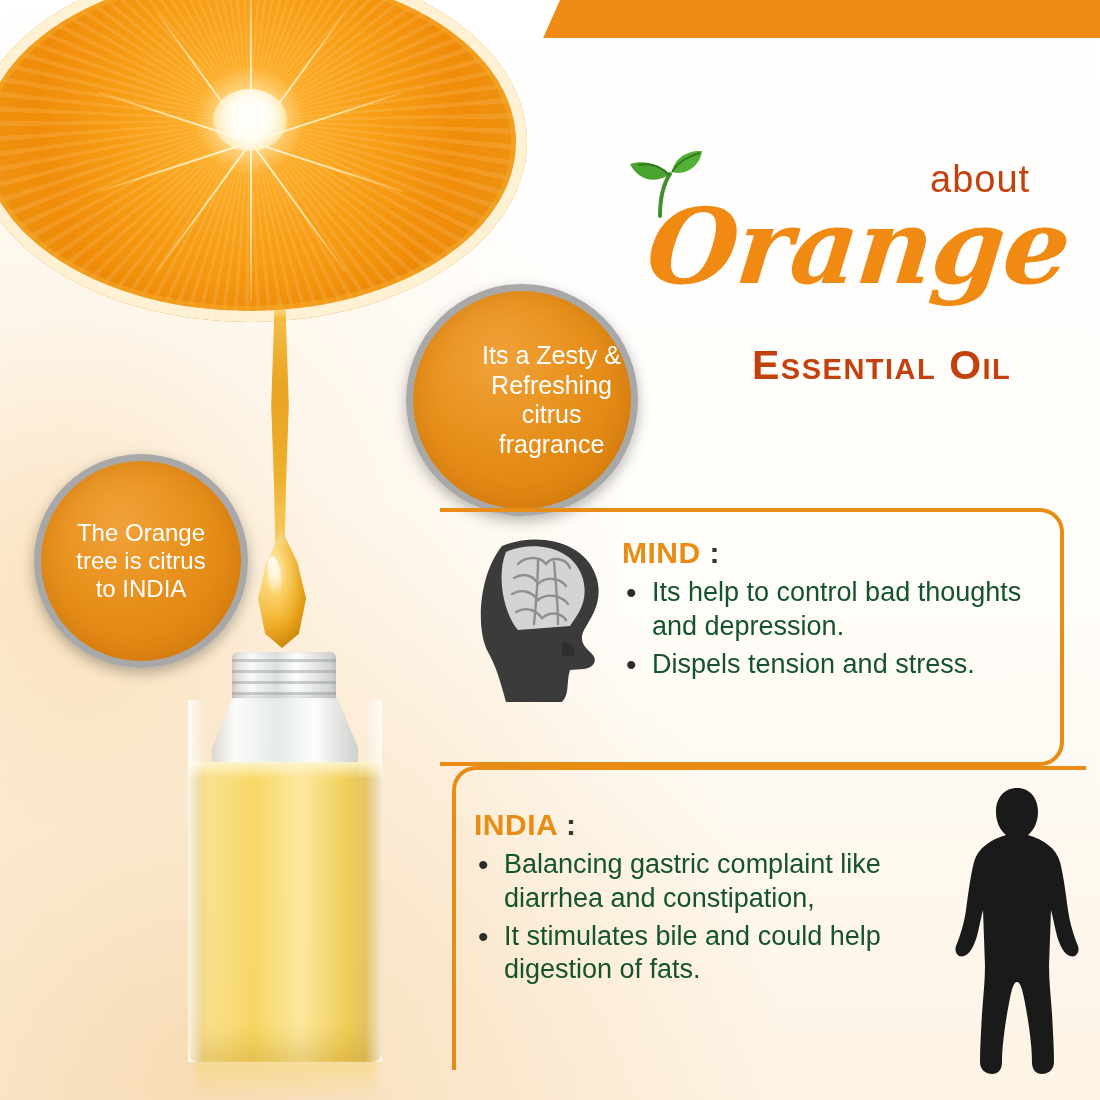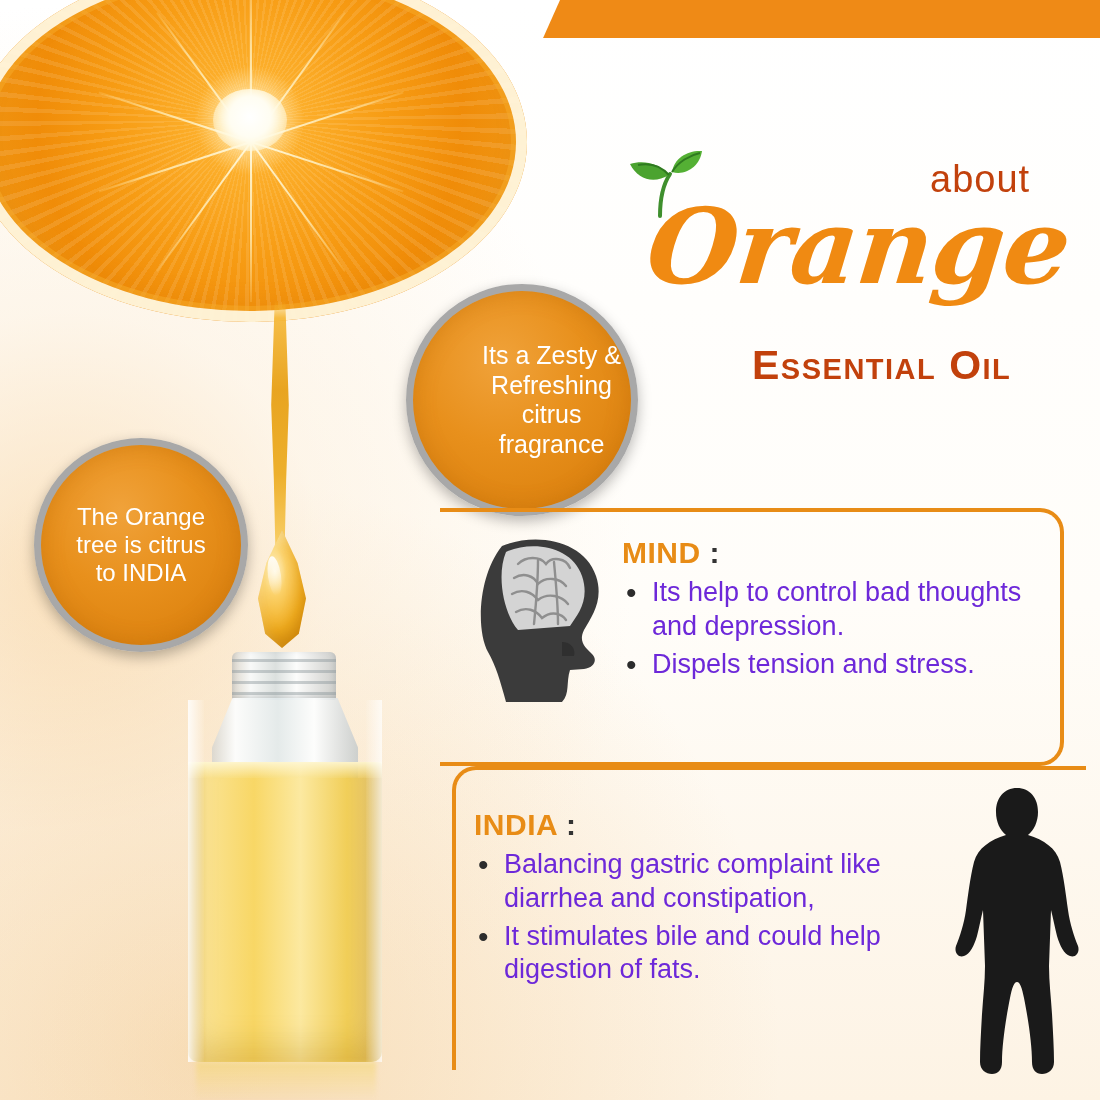--- a/index.html
+++ b/index.html
@@ -241,21 +241,21 @@
     font-size: 25px;
     line-height: 1.18;
     box-sizing: border-box;
     padding: 6px 10px;
   }
   #badge-fragrance {
     left: 406px; top: 284px;
     width: 232px; height: 232px; justify-content: flex-end;
   }
   #badge-india {
-    left: 34px; top: 438px;
+    left: 34px; top: 454px;
     width: 214px; height: 214px;
     font-size: 24px;
   }
 
   
   .bracket-mind {
     position: absolute;
     left: 440px; top: 508px;
     width: 620px; height: 250px;
     border-top: 4px solid #e88c16;
@@ -295,21 +295,21 @@
   ul.bullets {
     list-style: none;
     margin: 0;
     padding: 0;
   }
   ul.bullets li {
     position: relative;
     padding-left: 30px;
     font-size: 27px;
     line-height: 1.25;
-    color: #6d28d9;
+    color: #14532d;
     margin-bottom: 4px;
   }
   ul.bullets li::before {
     content: "\2022";
     position: absolute;
     left: 4px;
     top: -2px;
     font-size: 30px;
     color: #2c2c2c;
   }

